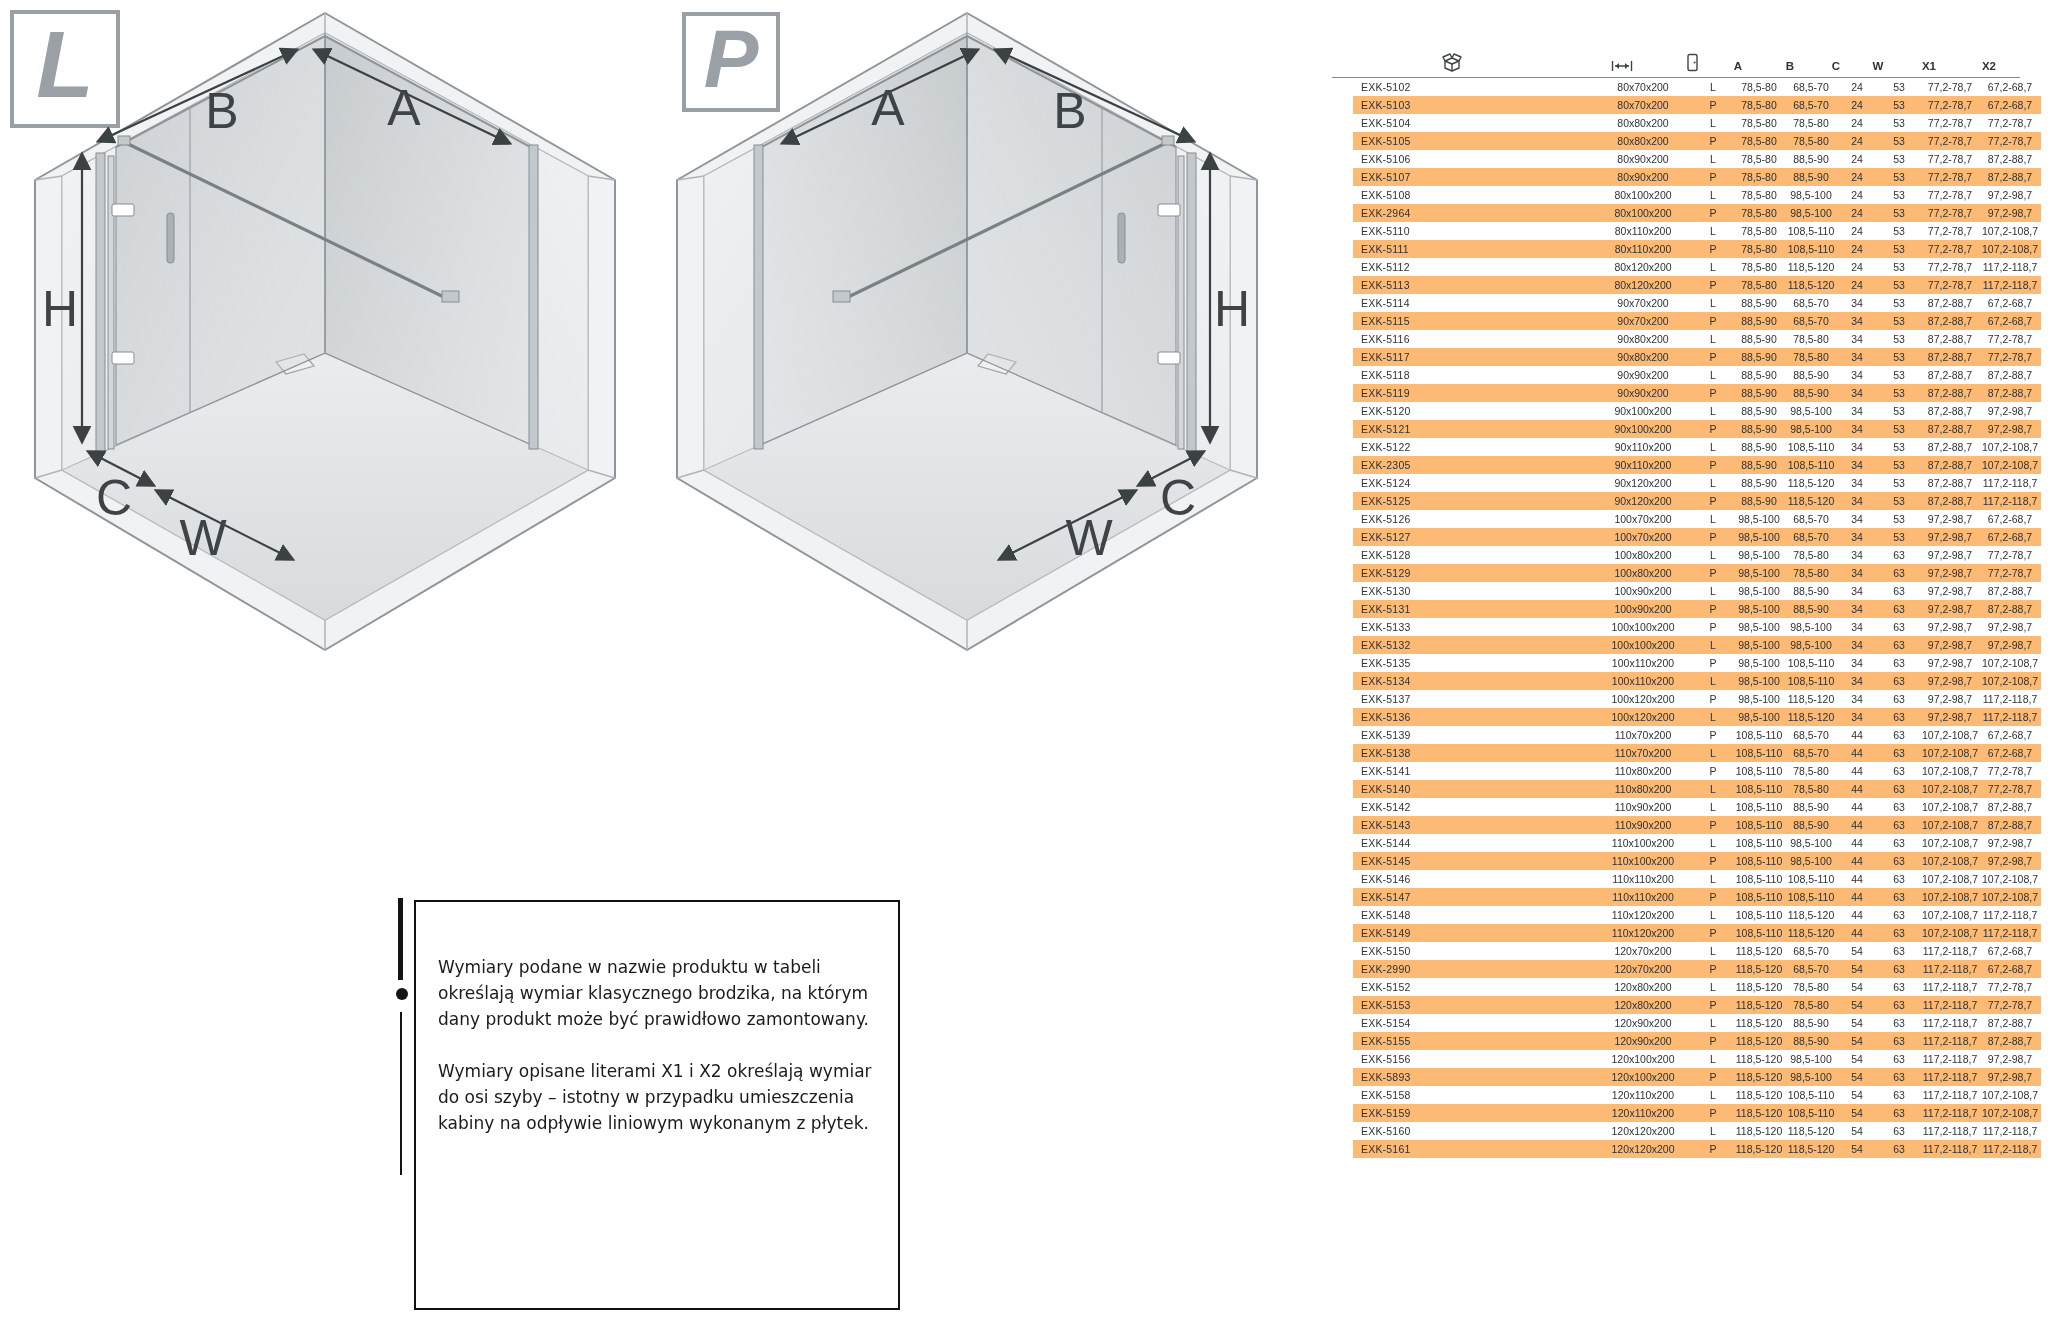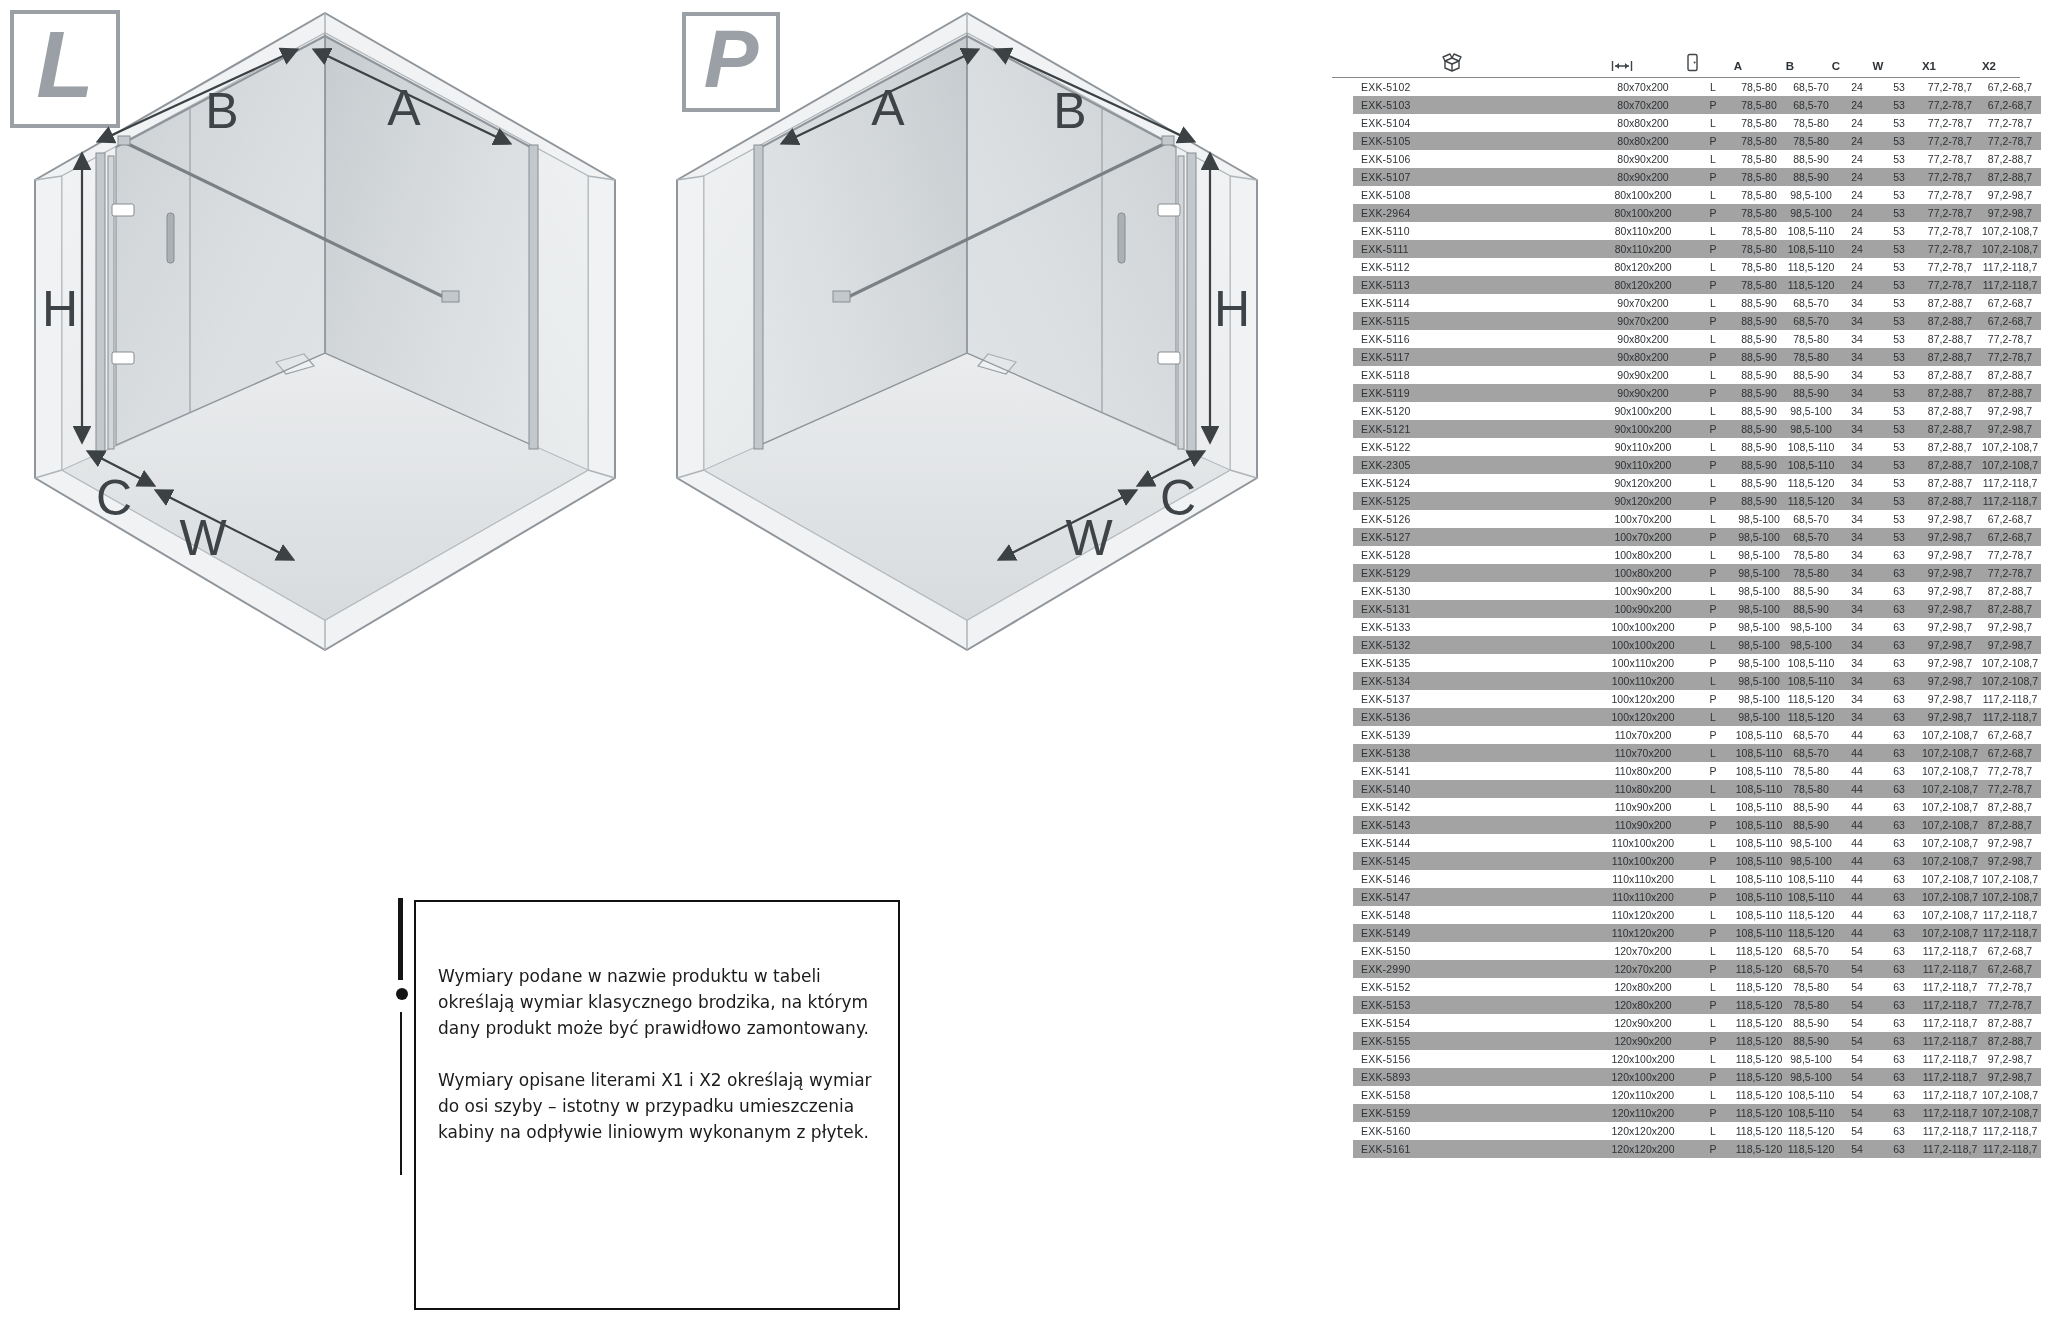--- a/index.html
+++ b/index.html
@@ -29,38 +29,38 @@
   .deco-dot{position:absolute;left:396px;top:988px;width:12px;height:12px;border-radius:50%;background:#141414;}
   .deco-thin{position:absolute;left:400px;top:1012px;width:2px;height:163px;background:#141414;}
 
   .note-box{
     position:absolute;left:414px;top:900px;width:486px;height:410px;
     border:2px solid #111;box-sizing:border-box;
     padding:44px 26px 0 22px;
     font-family:"DejaVu Sans",sans-serif;
     font-size:17px;line-height:26px;color:#1b1b1b;
   }
-  .note-box p{margin:17px 0 26px 0;}
+  .note-box p{margin:8px 0 26px 0;}
 
   
   .ptable{position:absolute;left:1332px;top:30px;width:688px;}
   .thead{
     display:grid;grid-template-columns:240px 100px 40px 52px 52px 40px 44px 58px 62px;
     align-items:end;height:48px;border-bottom:1px solid #85898d;
     padding-bottom:5px;box-sizing:border-box;
   }
   .th{display:flex;align-items:flex-end;justify-content:center;
       font-size:11.5px;font-weight:bold;color:#2f3438;}
   .th svg{display:block;}
   .tbody{width:100%;margin-left:21px;}
   .trow{
     display:grid;grid-template-columns:240px 100px 40px 52px 52px 40px 44px 58px 62px;
     height:18px;line-height:18px;font-size:10.5px;color:#2e3235;background:#fff;
   }
-  .trow.alt{background:#a3a3a3;}
+  .trow.alt{background:#fdba74;}
   .td{text-align:center;white-space:nowrap;overflow:visible;}
   .td.c0{text-align:left;padding-left:8px;letter-spacing:.2px;}
 </style>
 </head>
 <body>
 
 <svg width="0" height="0" style="position:absolute" aria-hidden="true">
   <defs>
     <linearGradient id="wallL" x1="0" y1="0" x2="1" y2="1">
       <stop offset="0" stop-color="#f3f4f5"></stop>

